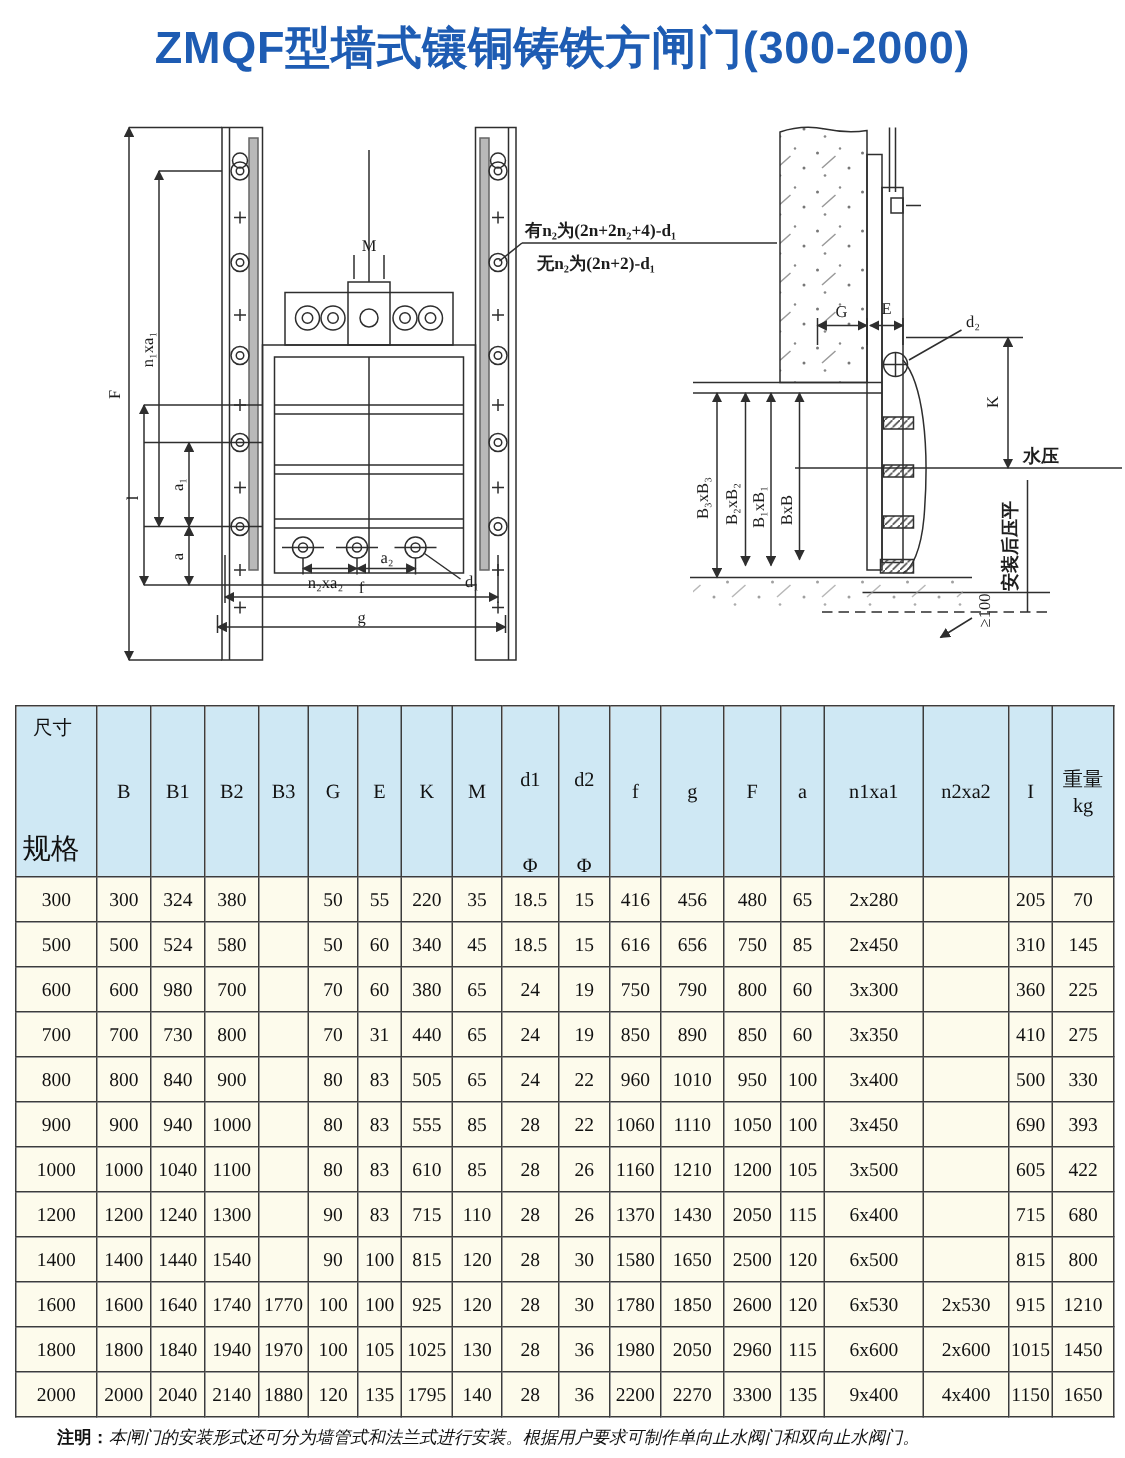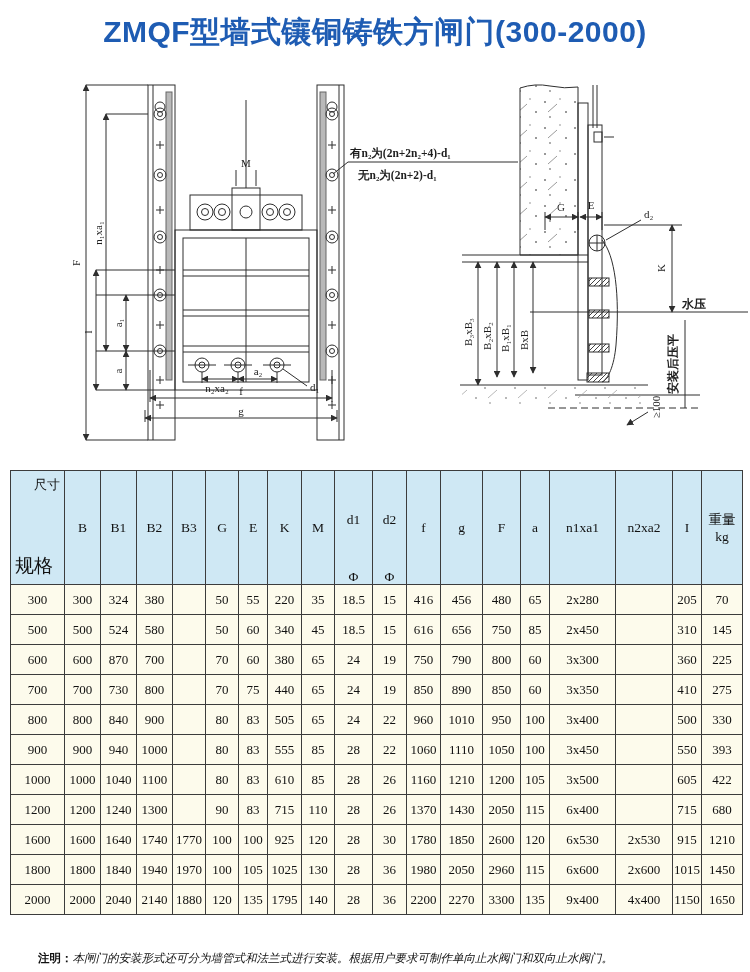--- a/index.html
+++ b/index.html
@@ -17,21 +17,21 @@
   table.spec{position:absolute;top:470px;left:10px;width:732px;
              border-collapse:collapse;table-layout:fixed;}
   .spec th,.spec td{border:1px solid #3c3c3c;text-align:center;vertical-align:middle;
              padding:0;font-size:13px;overflow:hidden;}
   .spec thead th{height:56px;background:#cfe8f4;font-weight:normal;font-size:13.5px;color:#111;}
   .spec tbody td{height:29px;background:#fdfbec;color:#111;}
   .two div{line-height:1.15;margin-top:41px;}
   th.corner{position:relative;
     background:linear-gradient(to bottom right,rgba(0,0,0,0) calc(50% - 0.7px),
       #3c3c3c calc(50% - 0.7px),#3c3c3c calc(50% + 0.7px),rgba(0,0,0,0) calc(50% + 0.7px)),#cfe8f4;}
-  .c-top{position:absolute;top:5px;right:4px;font-size:13px;}
+  .c-top{position:absolute;top:5px;right:16px;font-size:13px;}
   .c-bot{position:absolute;bottom:5px;left:4px;font-size:19px;}
   .note{position:absolute;top:941px;left:28px;margin:10px;font-size:11.5px;white-space:nowrap;}
   .note b{font-weight:bold;font-style:normal;}
   .note span{font-style:italic;}
 </style>
 </head>
 <body>
 
 <div class="page">
 
@@ -336,21 +336,21 @@
           <td>750</td>
           <td>85</td>
           <td>2x450</td>
           <td></td>
           <td>310</td>
           <td>145</td>
         </tr>
         <tr>
           <td>600</td>
           <td>600</td>
-          <td>870</td>
+          <td>980</td>
           <td>700</td>
           <td></td>
           <td>70</td>
           <td>60</td>
           <td>380</td>
           <td>65</td>
           <td>24</td>
           <td>19</td>
           <td>750</td>
           <td>790</td>
@@ -361,21 +361,21 @@
           <td>360</td>
           <td>225</td>
         </tr>
         <tr>
           <td>700</td>
           <td>700</td>
           <td>730</td>
           <td>800</td>
           <td></td>
           <td>70</td>
-          <td>75</td>
+          <td>31</td>
           <td>440</td>
           <td>65</td>
           <td>24</td>
           <td>19</td>
           <td>850</td>
           <td>890</td>
           <td>850</td>
           <td>60</td>
           <td>3x350</td>
           <td></td>
@@ -414,21 +414,21 @@
           <td>555</td>
           <td>85</td>
           <td>28</td>
           <td>22</td>
           <td>1060</td>
           <td>1110</td>
           <td>1050</td>
           <td>100</td>
           <td>3x450</td>
           <td></td>
-          <td>550</td>
+          <td>690</td>
           <td>393</td>
         </tr>
         <tr>
           <td>1000</td>
           <td>1000</td>
           <td>1040</td>
           <td>1100</td>
           <td></td>
           <td>80</td>
           <td>83</td>
@@ -458,20 +458,41 @@
           <td>28</td>
           <td>26</td>
           <td>1370</td>
           <td>1430</td>
           <td>2050</td>
           <td>115</td>
           <td>6x400</td>
           <td></td>
           <td>715</td>
           <td>680</td>
+        </tr>
+        <tr>
+          <td>1400</td>
+          <td>1400</td>
+          <td>1440</td>
+          <td>1540</td>
+          <td></td>
+          <td>90</td>
+          <td>100</td>
+          <td>815</td>
+          <td>120</td>
+          <td>28</td>
+          <td>30</td>
+          <td>1580</td>
+          <td>1650</td>
+          <td>2500</td>
+          <td>120</td>
+          <td>6x500</td>
+          <td></td>
+          <td>815</td>
+          <td>800</td>
         </tr>
         <tr>
           <td>1600</td>
           <td>1600</td>
           <td>1640</td>
           <td>1740</td>
           <td>1770</td>
           <td>100</td>
           <td>100</td>
           <td>925</td>

